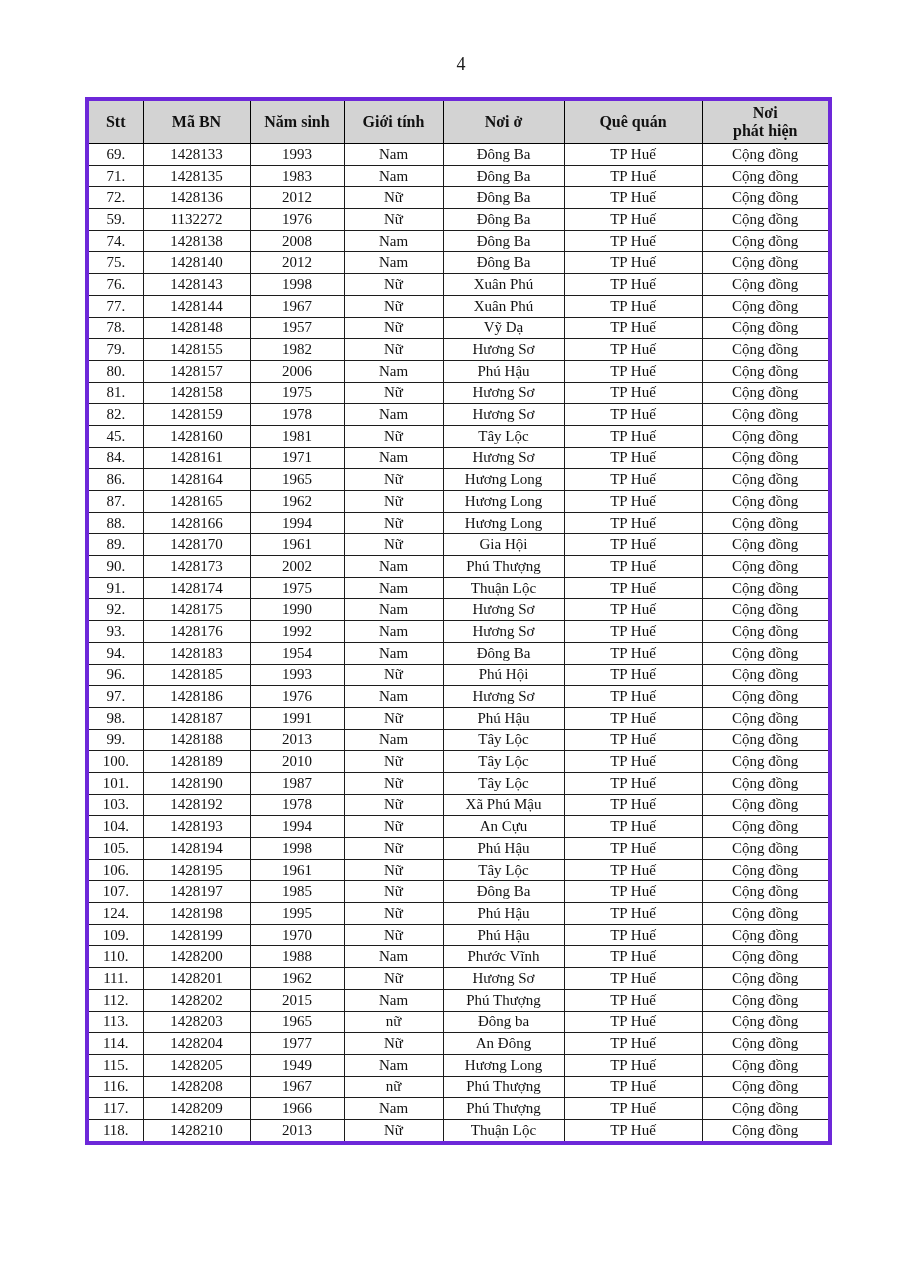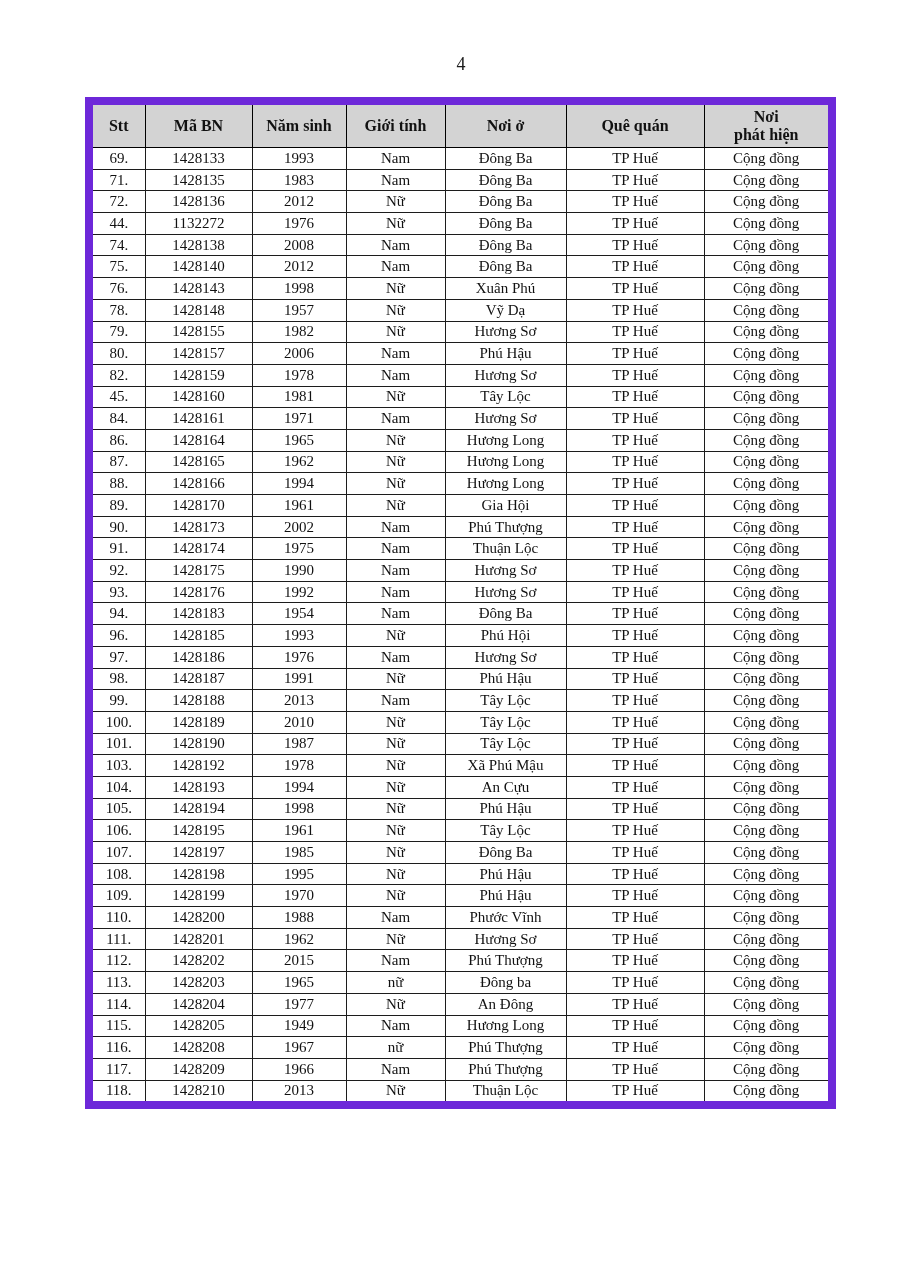--- a/index.html
+++ b/index.html
@@ -27,21 +27,21 @@
     font-size: 18px;
     color: #1a1a1a;
   }
   table.doc-table {
     position: absolute;
     left: 85px;
     top: 97px;
     width: 743px;
     border-collapse: collapse;
     table-layout: fixed;
-    border: 8px solid #6d28d9;
+    border: 4px solid #6d28d9;
   }
   table.doc-table th {
     background: #d3d3d3;
     border: 1px solid #000000;
     font-size: 16px;
     font-weight: bold;
     text-align: center;
     vertical-align: middle;
     height: 42px;
     padding: 0 2px;
@@ -112,21 +112,21 @@
         <tr>
           <td>72.</td>
           <td>1428136</td>
           <td>2012</td>
           <td>Nữ</td>
           <td>Đông Ba</td>
           <td>TP Huế</td>
           <td>Cộng đồng</td>
         </tr>
         <tr>
-          <td>44.</td>
+          <td>59.</td>
           <td>1132272</td>
           <td>1976</td>
           <td>Nữ</td>
           <td>Đông Ba</td>
           <td>TP Huế</td>
           <td>Cộng đồng</td>
         </tr>
         <tr>
           <td>74.</td>
           <td>1428138</td>
@@ -148,20 +148,29 @@
         <tr>
           <td>76.</td>
           <td>1428143</td>
           <td>1998</td>
           <td>Nữ</td>
           <td>Xuân Phú</td>
           <td>TP Huế</td>
           <td>Cộng đồng</td>
         </tr>
         <tr>
+          <td>77.</td>
+          <td>1428144</td>
+          <td>1967</td>
+          <td>Nữ</td>
+          <td>Xuân Phú</td>
+          <td>TP Huế</td>
+          <td>Cộng đồng</td>
+        </tr>
+        <tr>
           <td>78.</td>
           <td>1428148</td>
           <td>1957</td>
           <td>Nữ</td>
           <td>Vỹ Dạ</td>
           <td>TP Huế</td>
           <td>Cộng đồng</td>
         </tr>
         <tr>
           <td>79.</td>
@@ -175,20 +184,29 @@
         <tr>
           <td>80.</td>
           <td>1428157</td>
           <td>2006</td>
           <td>Nam</td>
           <td>Phú Hậu</td>
           <td>TP Huế</td>
           <td>Cộng đồng</td>
         </tr>
         <tr>
+          <td>81.</td>
+          <td>1428158</td>
+          <td>1975</td>
+          <td>Nữ</td>
+          <td>Hương Sơ</td>
+          <td>TP Huế</td>
+          <td>Cộng đồng</td>
+        </tr>
+        <tr>
           <td>82.</td>
           <td>1428159</td>
           <td>1978</td>
           <td>Nam</td>
           <td>Hương Sơ</td>
           <td>TP Huế</td>
           <td>Cộng đồng</td>
         </tr>
         <tr>
           <td>45.</td>
@@ -382,21 +400,21 @@
         <tr>
           <td>107.</td>
           <td>1428197</td>
           <td>1985</td>
           <td>Nữ</td>
           <td>Đông Ba</td>
           <td>TP Huế</td>
           <td>Cộng đồng</td>
         </tr>
         <tr>
-          <td>108.</td>
+          <td>124.</td>
           <td>1428198</td>
           <td>1995</td>
           <td>Nữ</td>
           <td>Phú Hậu</td>
           <td>TP Huế</td>
           <td>Cộng đồng</td>
         </tr>
         <tr>
           <td>109.</td>
           <td>1428199</td>

